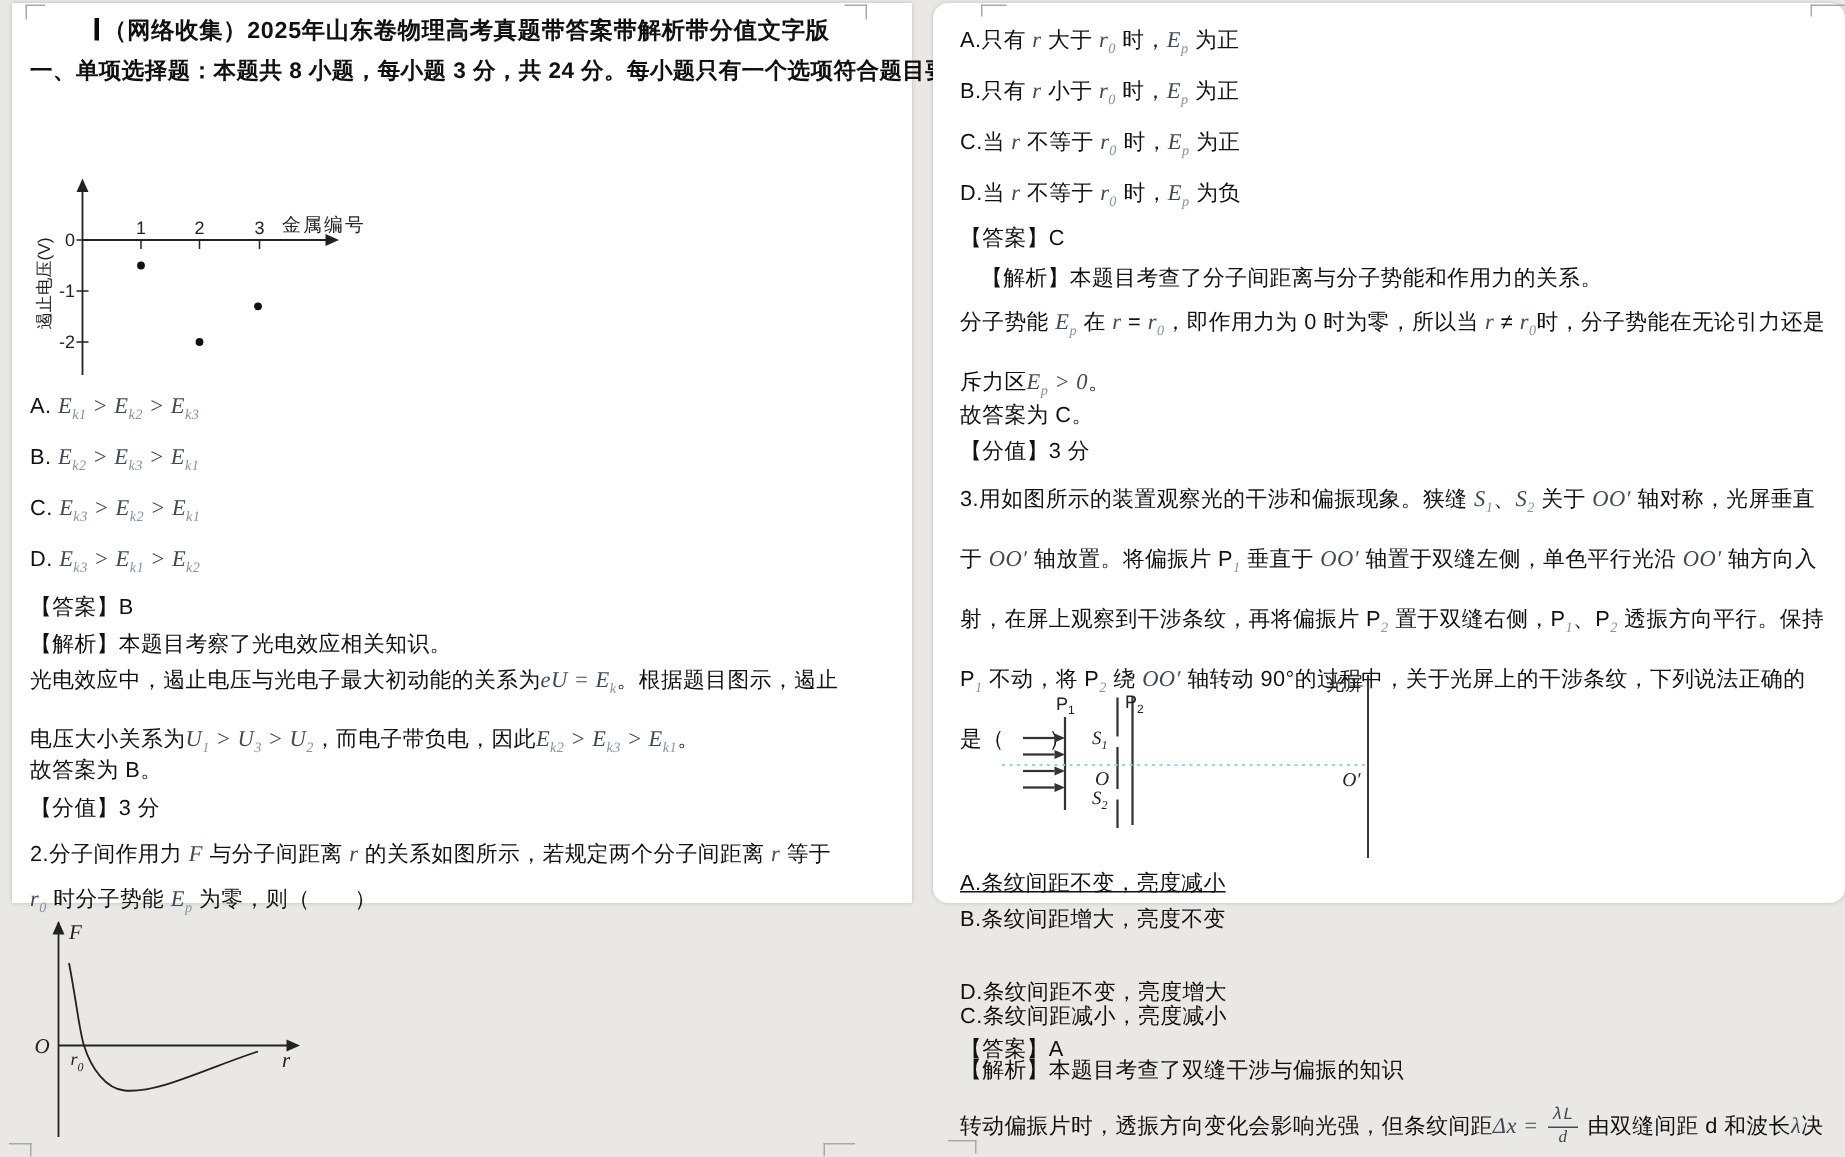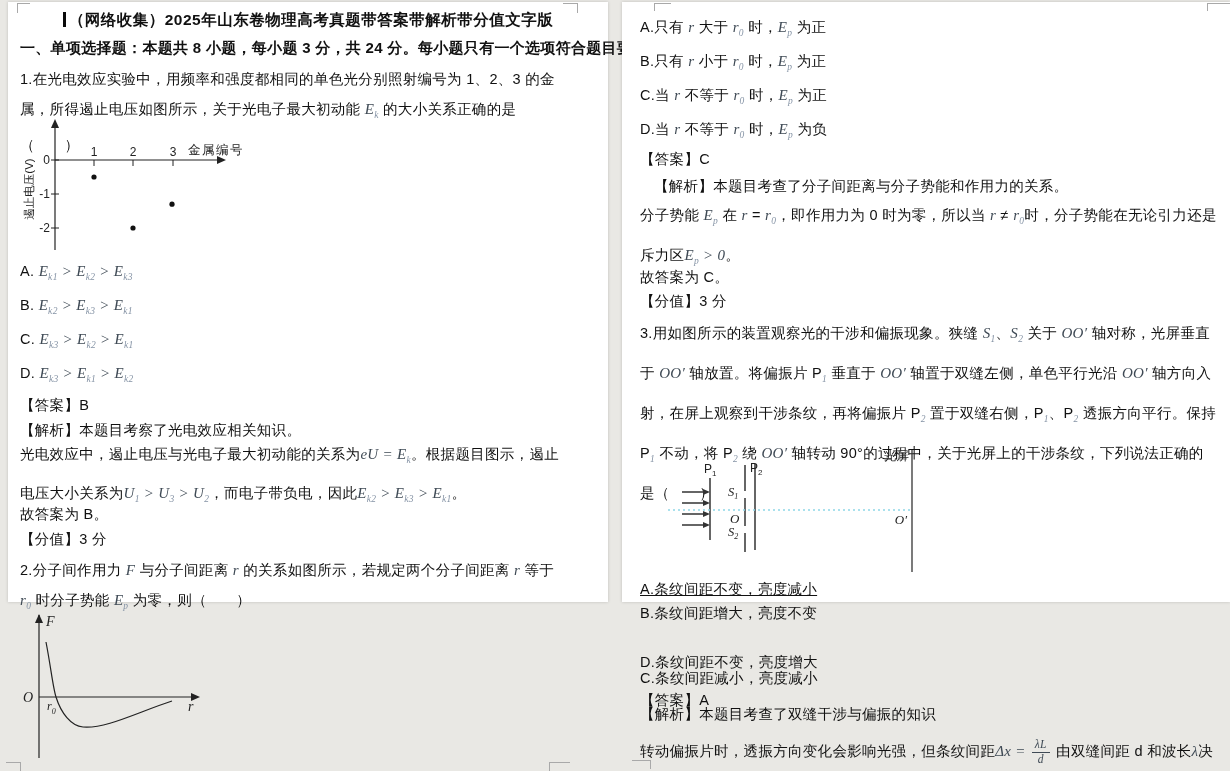--- a/index.html
+++ b/index.html
@@ -7,21 +7,21 @@
     width:1230px;height:771px;position:relative;overflow:hidden;
     background:#e9e8e4;
     font-family:"Liberation Sans",sans-serif;
     color:#111;
   }
   .page{
     position:absolute;top:2px;height:600px;background:#ffffff;
     box-shadow:0 0 3px rgba(0,0,0,0.18);
   }
   #page-left{left:8px;width:600px;}
-  #page-right{left:622px;width:608px;}
+  #page-right{left:622px;width:608px;border-radius:10px;}
   .line,.para{position:absolute;font-size:14.5px;line-height:19px;letter-spacing:0.3px;}
   .line{white-space:nowrap;}
   .para{white-space:normal;}
   .doc-title{
     position:absolute;top:8px;left:0;width:100%;text-align:center;
     font-size:15.5px;font-weight:700;letter-spacing:0.5px;
   }
   .title-marker{
     display:inline-block;width:3px;height:15px;background:#0a0a0a;
     margin-right:3px;vertical-align:-2px;
@@ -29,42 +29,41 @@
   .section-head{font-weight:700;font-size:15px;}
   .seg-t{color:#111;}
   .seg-m{font-family:"Liberation Serif",serif;font-style:italic;color:#3f4a55;font-size:15px;}
   .seg-s{font-family:"Liberation Serif",serif;font-style:italic;color:#8593a5;font-size:9.5px;vertical-align:-4px;}
   .frac{
     display:inline-block;text-align:center;vertical-align:middle;
     font-family:"Liberation Serif",serif;font-style:italic;color:#3f4a55;
     font-size:11.5px;line-height:1.15;margin:0 2px;
   }
   .frac .den{display:block;border-top:1px solid #3f4a55;padding:0 3px;}
-  .frac .num{display:block;padding:0 3px;}
+  .frac .num{display:block;padding:0 3px;font-family:Liberation Mono, monospace;}
   .corner-mark{position:absolute;}
   .cm-tl{border-top:1px solid #a9a9a9;border-left:1px solid #a9a9a9;}
   .cm-tr{border-top:1px solid #a9a9a9;border-right:1px solid #a9a9a9;}
   .cm-bl{border-top:1px solid #a9a9a9;border-right:1px solid #a9a9a9;}
   .cm-br{border-top:1px solid #a9a9a9;border-left:1px solid #a9a9a9;}
   svg{position:absolute;}
   svg text{font-family:"Liberation Sans",sans-serif;fill:#222;}
   .sv-math{font-family:"Liberation Serif",serif;font-style:italic;}
 </style>
 </head>
 <body>
 
 <div class="page" id="page-left">
 
   <div class="doc-title">
     <span class="title-marker"></span><span>（网络收集）2025年山东卷物理高考真题带答案带解析带分值文字版</span>
   </div>
 
   <div class="line section-head" style="top:36px;left:12px;">一、单项选择题：本题共 8 小题，每小题 3 分，共 24 分。每小题只有一个选项符合题目要求。</div>
 
-  <div class="para" style="top:62px;left:12px;width:540px;line-height:30px;"><span class="seg-t">1.在光电效应实验中，用频率和强度都相同的单色光分别照射编号为 1、2、3 的金属，所得遏止电压如图所示，关于光电子最大初动能 </span><span class="seg-m">E</span><span class="seg-s">k</span><span class="seg-t"> 的大小关系正确的是（　　）</span></div>
 
   <svg style="left:12px;top:115px;" width="235" height="142" viewBox="0 0 235 142">
     <g stroke="#222" stroke-width="1.2" fill="none">
       <line x1="35" y1="133" x2="35" y2="5"></line>
       <line x1="35" y1="43" x2="202" y2="43"></line>
     </g>
     <g fill="#222" stroke="none">
       <polygon points="31,11 35,2 39,11"></polygon>
       <polygon points="197,39 206,43 197,47"></polygon>
     </g>

